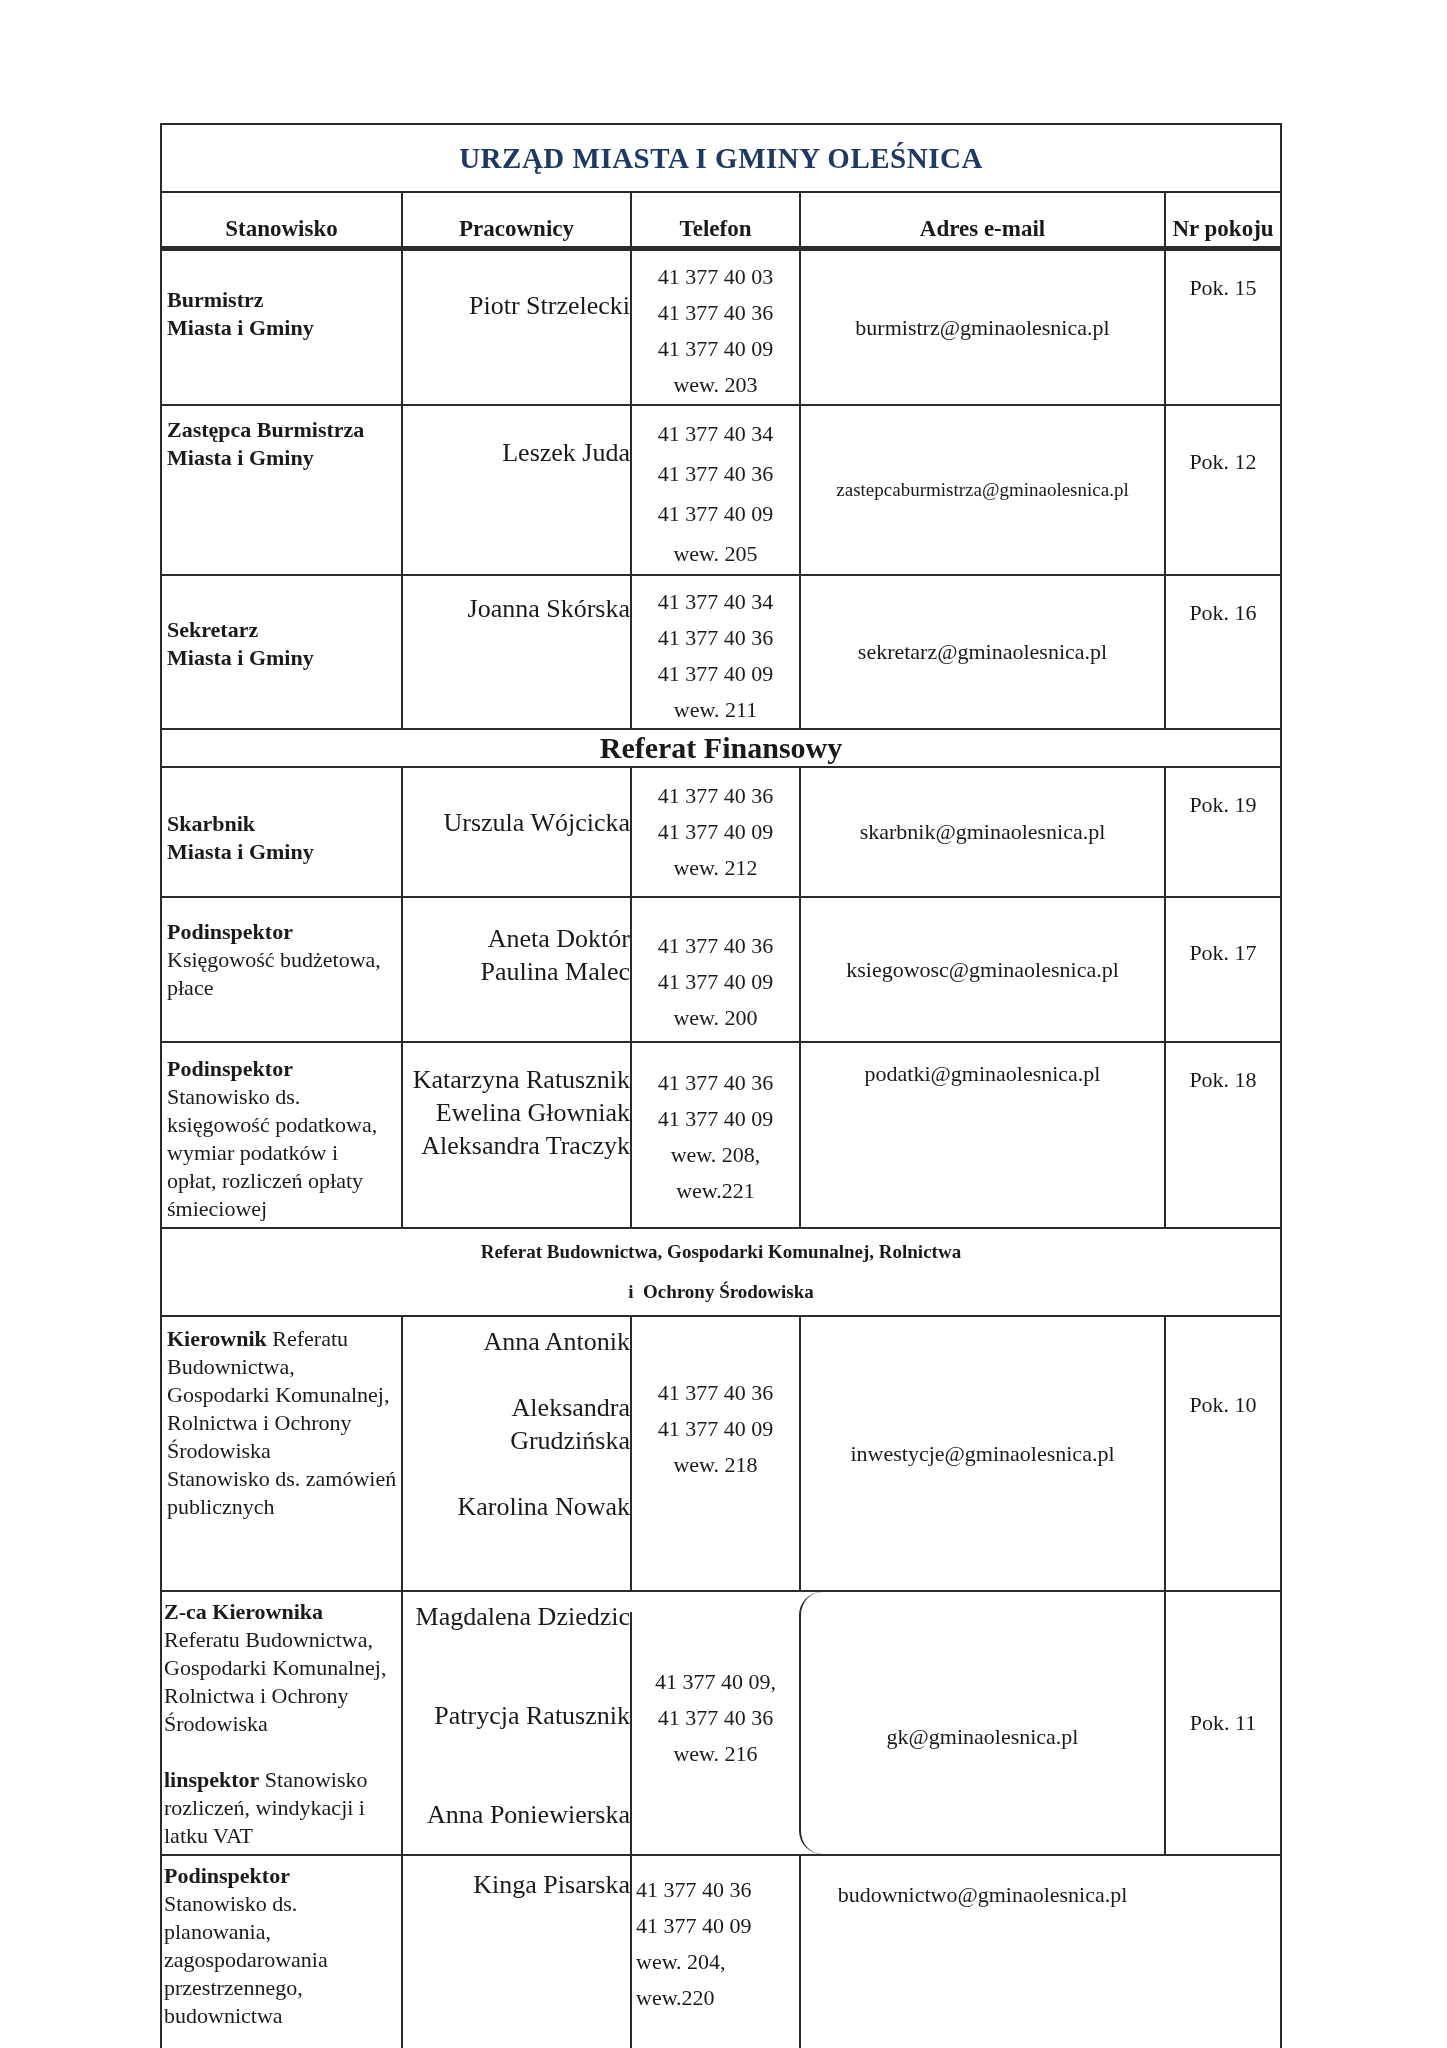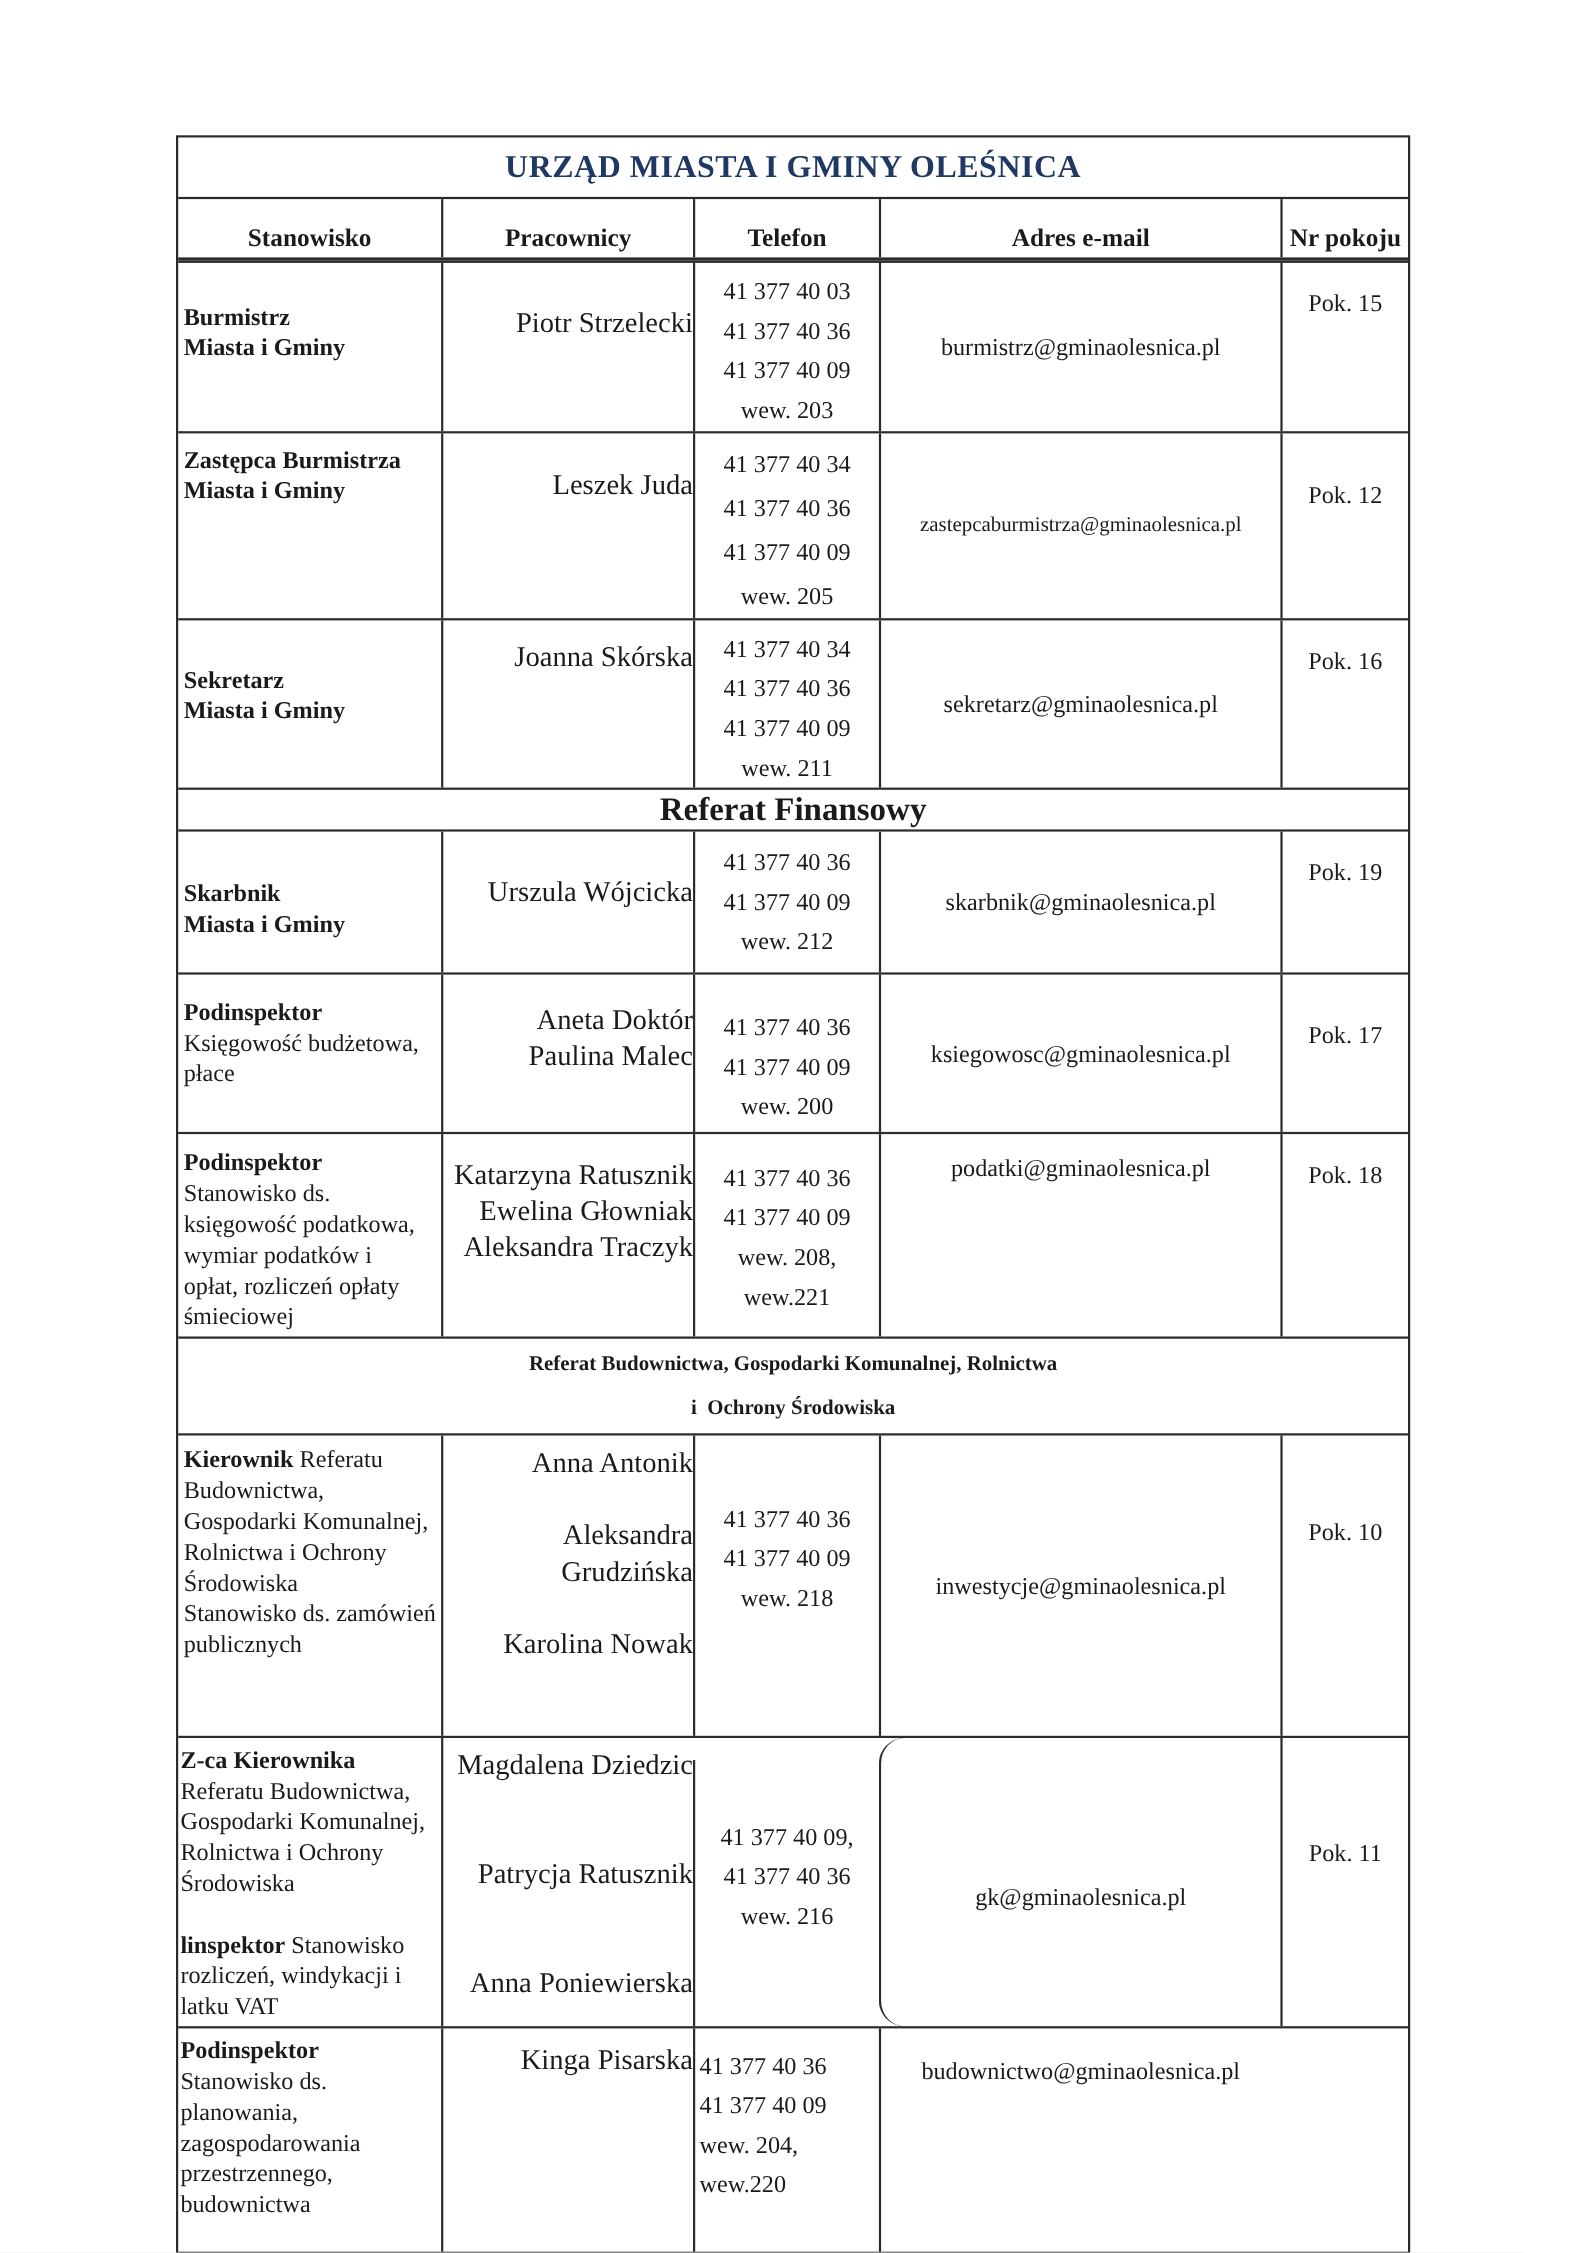--- a/index.html
+++ b/index.html
@@ -12,21 +12,21 @@
     overflow:hidden;
   }
   .table {
     position:absolute; left:160px; top:123px; width:1122px;
     border:2px solid #2b2b2b;
     box-sizing:border-box;
     background:#fff;
   }
   
   .title-row {
-    height:54px;
+    height:66px;
     display:flex; align-items:center; justify-content:center;
   }
   .title-row span {
     font-size:29px; font-weight:bold; color:#203864; letter-spacing:0.5px;
   }
   
   .header-row {
     display:grid;
     grid-template-columns:239px 229px 169px 365px 1fr;
     border-top:2px solid #2b2b2b;
@@ -97,21 +97,21 @@
   [data-row="6"] .cell.mail { align-items:flex-start; padding-top:18px; }
   [data-row="7"]  { min-height:85px; font-size:19px; line-height:40px; padding:3px 0; }
   [data-row="8"]  { min-height:275px; }
   [data-row="8"] .cell.pos { padding-top:8px; }
   [data-row="8"] .cell.tel { padding-top:58px; }
   [data-row="8"] .cell.pok { padding-top:75px; }
   [data-row="9"]  { min-height:260px; }
   [data-row="9"] .cell.pos { padding-top:6px; padding-left:2px; }
   [data-row="9"] .cell.tel { padding-top:52px;margin-top:20px; }
   [data-row="9"] .cell.mail { align-items:center; padding-top:28px;border-radius:23px; }
-  [data-row="9"] .cell.pok { padding-top:92px; }
+  [data-row="9"] .cell.pok { padding-top:118px; }
   [data-row="10"] { min-height:205px; }
   [data-row="10"] .cell.pos { padding-top:6px; padding-left:2px; }
   [data-row="10"] .cell.emp { padding-top:12px; }
   [data-row="10"] .cell.tel { text-align:left; padding:16px 0 0 4px; }
   [data-row="10"] .cell.mail { align-items:flex-start; padding-top:26px; }
   [data-row="10"] .cell.pok { padding-top:30px; }
 </style>
 </head>
 <body>
 

